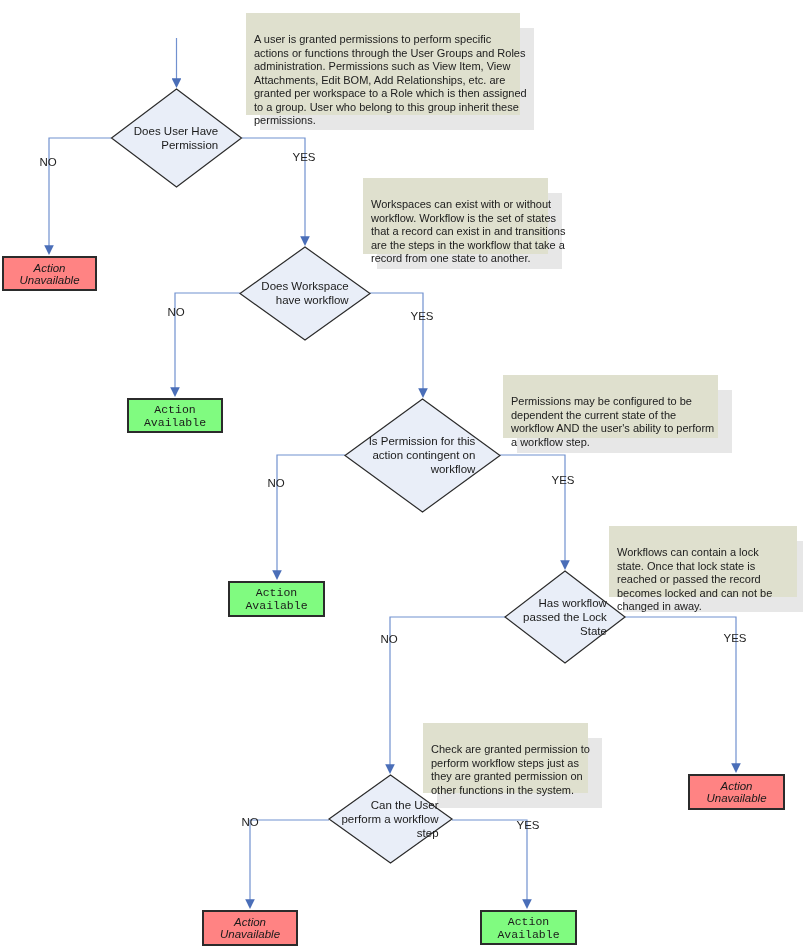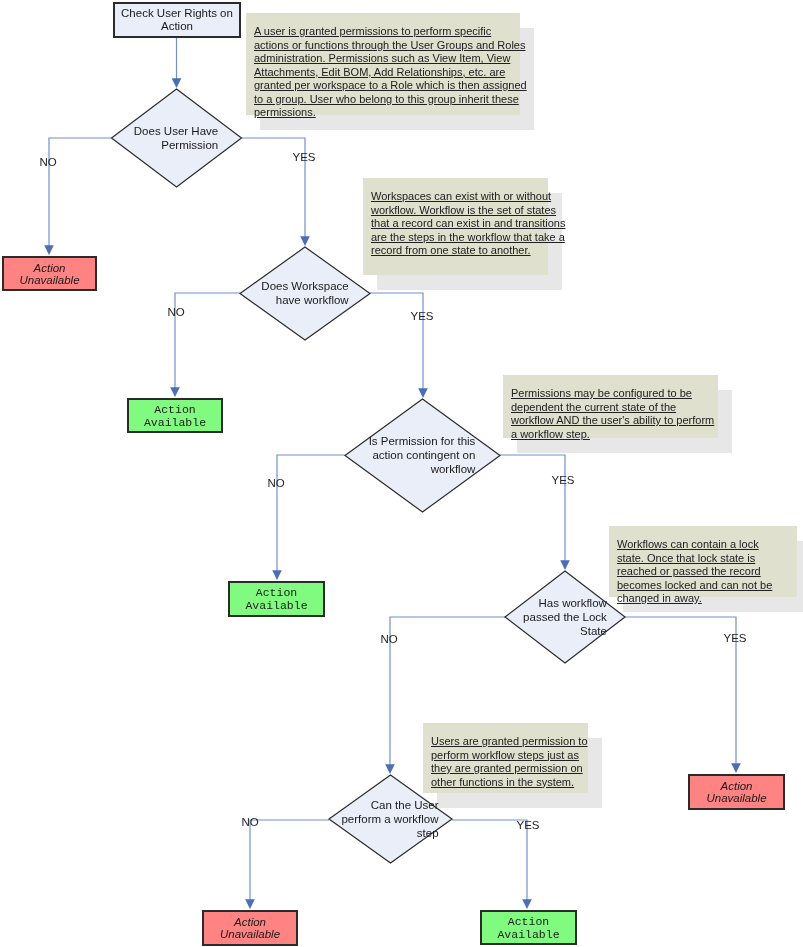--- a/index.html
+++ b/index.html
@@ -7,22 +7,22 @@
     position:relative;width:803px;height:947px;background:#ffffff;
     font-family:"Liberation Sans",sans-serif;color:#1a1a1a;overflow:hidden;
   }
   .wires{position:absolute;left:0;top:0;}
   .wire{fill:none;stroke:var(--connector);stroke-width:1.2;}
   .arrowhead{fill:var(--connector-head);stroke:none;}
   .decision-shape{fill:var(--decision-fill);stroke:var(--shape-border);stroke-width:1.2;}
   .note{
     position:absolute;background:var(--note-fill);
     box-shadow:14px 15px 0 0 var(--note-shadow);
-    padding:12px 8px;font-size:11px;line-height:13.5px;white-space:pre;
-    box-sizing:border-box;color:#202020;text-decoration:underline;
+    padding:20px 8px;font-size:11px;line-height:13.5px;white-space:pre;
+    box-sizing:border-box;color:#202020;
   }
   .start-box{
     position:absolute;left:113px;top:2px;width:128px;height:36px;
     background:var(--decision-fill);border:2px solid var(--shape-border);
     display:flex;align-items:center;justify-content:center;text-align:center;
     font-size:11.5px;line-height:13px;white-space:pre;box-sizing:border-box;
   }
   .terminal{
     position:absolute;display:flex;align-items:center;justify-content:center;
     border:2px solid var(--shape-border);font-size:11.5px;box-sizing:border-box;
@@ -67,41 +67,39 @@
     <polygon class="decision-shape" points="390.5,775 452,819 390.5,863 329,819"></polygon>
   </svg>
 
   <div class="note" style="left:246px;top:13px;width:274px;height:102px;">A user is granted permissions to perform specific
 actions or functions through the User Groups and Roles
 administration. Permissions such as View Item, View
 Attachments, Edit BOM, Add Relationships, etc. are
 granted per workspace to a Role which is then assigned
 to a group. User who belong to this group inherit these
 permissions.</div>
-  <div class="note" style="left:363px;top:178px;width:185px;height:97px;">Workspaces can exist with or without
+  <div class="note" style="left:363px;top:178px;width:185px;height:76px;">Workspaces can exist with or without
 workflow. Workflow is the set of states
 that a record can exist in and transitions
 are the steps in the workflow that take a
 record from one state to another.</div>
   <div class="note" style="left:503px;top:375px;width:215px;height:63px;">Permissions may be configured to be
 dependent the current state of the
 workflow AND the user's ability to perform
 a workflow step.</div>
   <div class="note" style="left:609px;top:526px;width:188px;height:71px;">Workflows can contain a lock
 state. Once that lock state is
 reached or passed the record
 becomes locked and can not be
 changed in away.</div>
-  <div class="note" style="left:423px;top:723px;width:165px;height:70px;">Users are granted permission to
+  <div class="note" style="left:423px;top:723px;width:165px;height:70px;">Check are granted permission to
 perform workflow steps just as
 they are granted permission on
 other functions in the system.</div>
 
-  <div class="start-box">Check User Rights on
-Action</div>
 
   <div class="dlabel" style="left:176px;top:138px;">Does User Have
 Permission</div>
   <div class="dlabel" style="left:305px;top:293px;">Does Workspace
 have workflow</div>
   <div class="dlabel" style="left:422px;top:455px;">Is Permission for this
 action contingent on
 workflow</div>
   <div class="dlabel" style="left:565px;top:617px;">Has workflow
 passed the Lock

